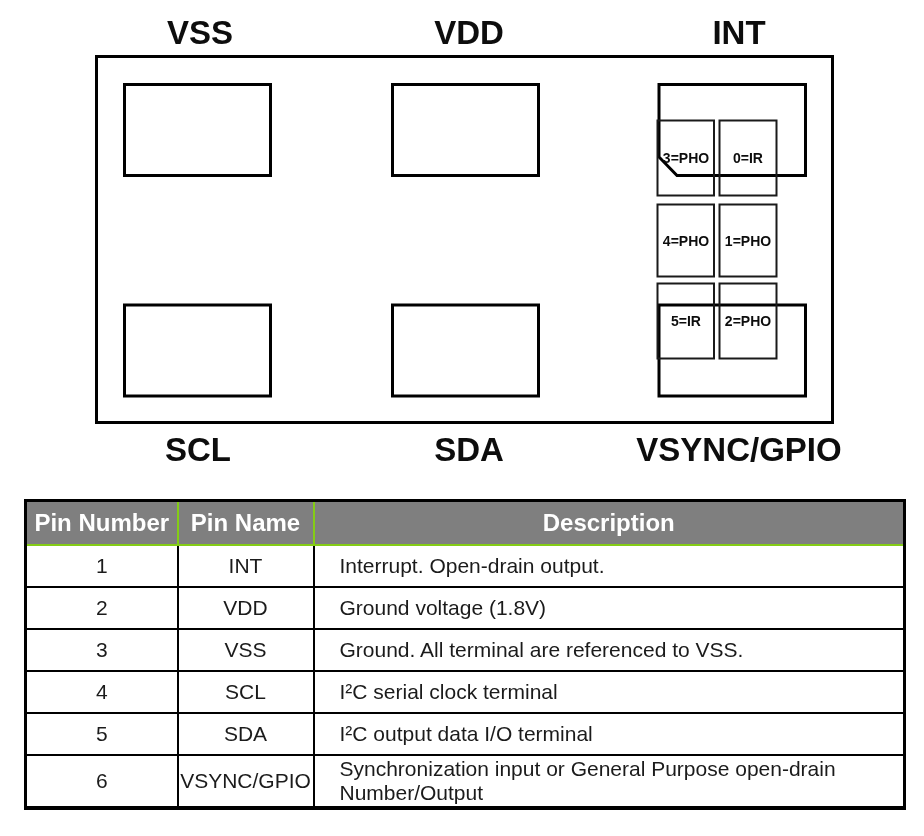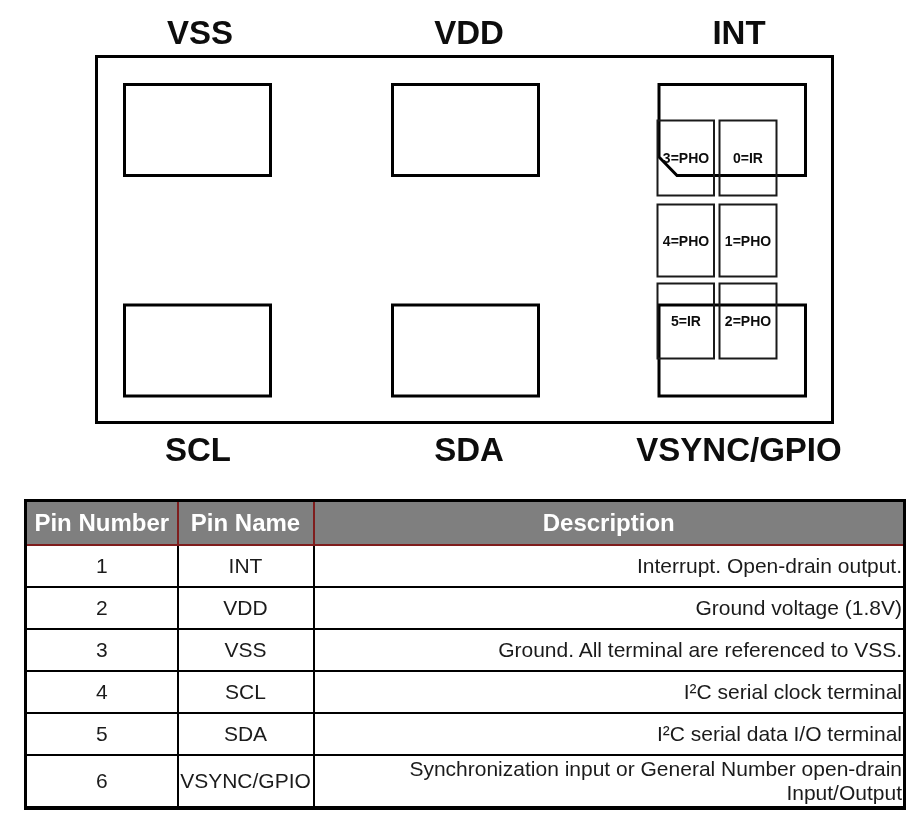--- a/index.html
+++ b/index.html
@@ -27,31 +27,31 @@
     border: 3px solid #000;
     border-bottom-width: 4px;
   }
   .pin-table col.c1 { width: 152px; }
   .pin-table col.c2 { width: 136px; }
   .pin-table col.c3 { width: 591px; }
   .pin-table th {
     background: #7f7f7f; color: #ffffff;
     font-size: 24px; font-weight: bold;
     height: 44px; text-align: center;
-    border: 2px solid #7f1d1d;
+    border: 2px solid #84cc16;
   }
   .pin-table td {
     border: 2px solid #000;
     height: 42px;
     font-size: 21px;
     color: #1b1b1b;
     background: #ffffff;
   }
   .pin-table td.num, .pin-table td.name { text-align: center; }
-  .pin-table td.desc { text-align: right; padding-left: 10px; margin-top: 13px; }
+  .pin-table td.desc { text-align: left; padding-left: 25px; margin-top: 13px; }
 </style>
 </head>
 <body>
 
 <div class="diagram-wrap">
   <svg width="924" height="470" viewBox="0 0 924 470">
 
     <text class="pin-label" x="200" y="44">VSS</text>
     <text class="pin-label" x="469" y="44">VDD</text>
     <text class="pin-label" x="739" y="44">INT</text>
@@ -115,21 +115,21 @@
       <td class="desc">Ground. All terminal are referenced to VSS.</td>
     </tr>
     <tr>
       <td class="num">4</td>
       <td class="name">SCL</td>
       <td class="desc">I²C serial clock terminal</td>
     </tr>
     <tr>
       <td class="num">5</td>
       <td class="name">SDA</td>
-      <td class="desc">I²C serial data I/O terminal</td>
+      <td class="desc">I²C output data I/O terminal</td>
     </tr>
     <tr>
       <td class="num">6</td>
       <td class="name">VSYNC/GPIO</td>
-      <td class="desc">Synchronization input or General Number open-drain Input/Output</td>
+      <td class="desc">Synchronization input or General Purpose open-drain Number/Output</td>
     </tr>
   </tbody>
 </table>
 
 </body></html>

